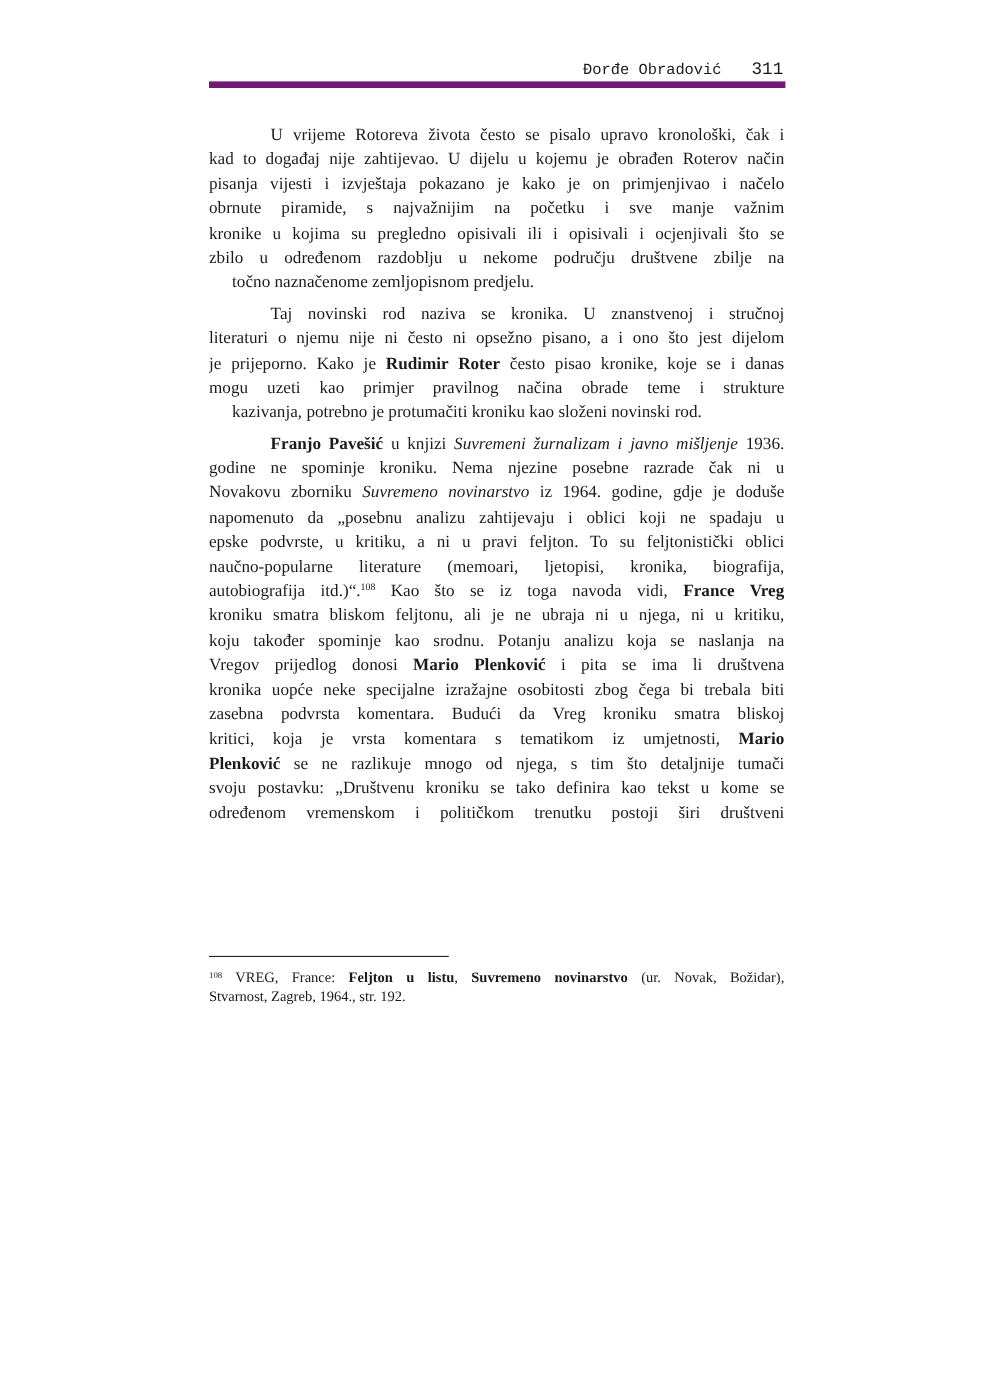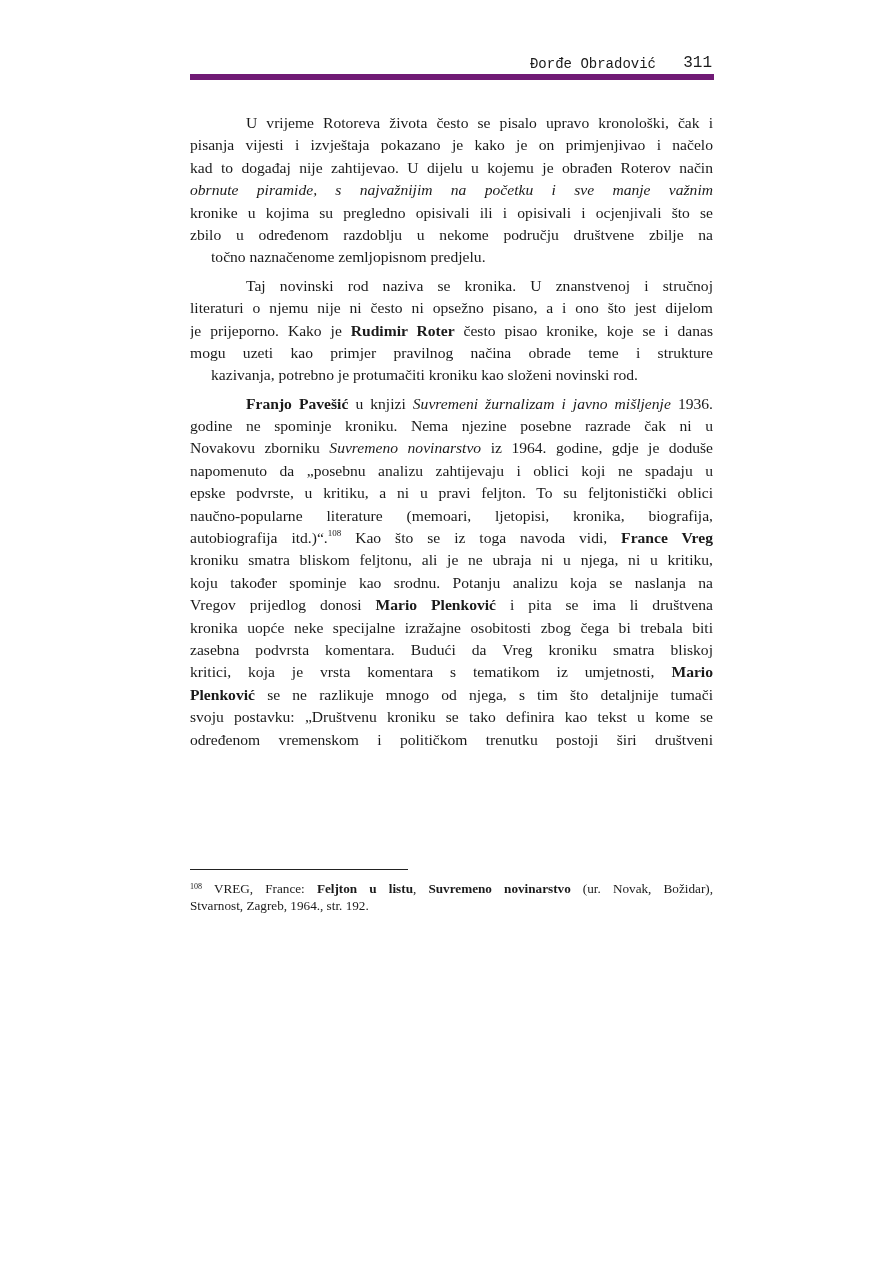--- a/index.html
+++ b/index.html
@@ -28,23 +28,23 @@
 <body>
 
 <div class="header">
   <span class="author">Đorđe Obradović</span>
   <span class="pageno">311</span>
 </div>
 
 <div class="body">
   <div class="para">
     <div class="line indent" style="white-space: normal; overflow: hidden;">U vrijeme Rotoreva života često se pisalo upravo kronološki, čak i</div>
+    <div class="line" style="white-space: normal; overflow: hidden;">kad to događaj nije zahtijevao. U dijelu u kojemu je obrađen Roterov način</div>
     <div class="line" style="white-space: normal; overflow: hidden;">pisanja vijesti i izvještaja pokazano je kako je on primjenjivao i načelo</div>
-    <div class="line" style="white-space: normal; overflow: hidden;">kad to događaj nije zahtijevao. U dijelu u kojemu je obrađen Roterov način</div>
-    <div class="line" style="white-space: normal; overflow: hidden; font-style: italic;">obrnute piramide, s najvažnijim na početku i sve manje važnim</div>
+    <div class="line" style="white-space: normal; overflow: hidden;">obrnute piramide, s najvažnijim na početku i sve manje važnim</div>
     <div class="line" style="white-space: normal; overflow: hidden;">kronike u kojima su pregledno opisivali ili i  opisivali i ocjenjivali  što se</div>
     <div class="line" style="white-space: normal; overflow: hidden;">zbilo u određenom razdoblju u nekome području društvene zbilje na</div>
     <div class="line last" style="white-space: normal; overflow: hidden;">točno naznačenome zemljopisnom predjelu.</div>
   </div>
 
   <div class="para">
     <div class="line indent" style="white-space: normal; overflow: hidden;">Taj  novinski rod naziva se kronika. U znanstvenoj i stručnoj</div>
     <div class="line" style="white-space: normal; overflow: hidden;">literaturi o njemu nije ni često ni opsežno pisano, a i ono što jest dijelom</div>
     <div class="line" style="white-space: normal; overflow: hidden;"><span>je prijeporno. Kako je </span><b>Rudimir Roter</b><span> često pisao kronike, koje se i danas</span></div>
     <div class="line" style="white-space: normal; overflow: hidden;">mogu uzeti kao primjer pravilnog načina obrade teme i strukture</div>

